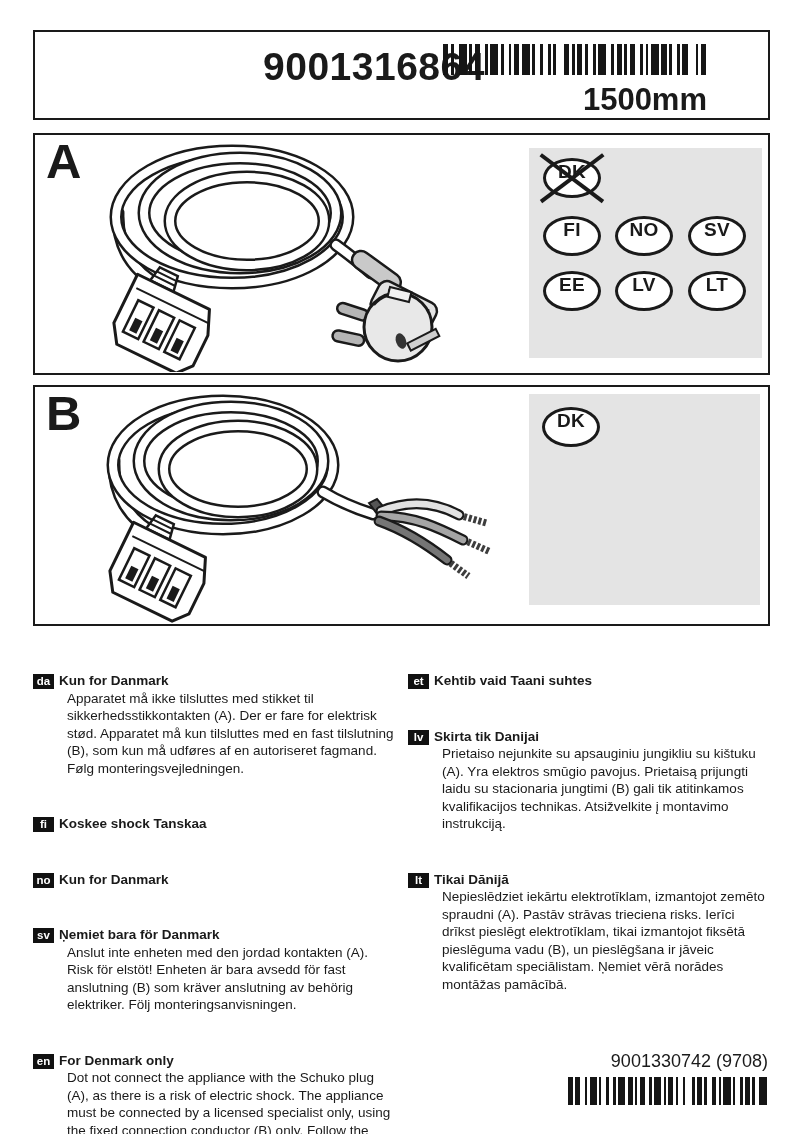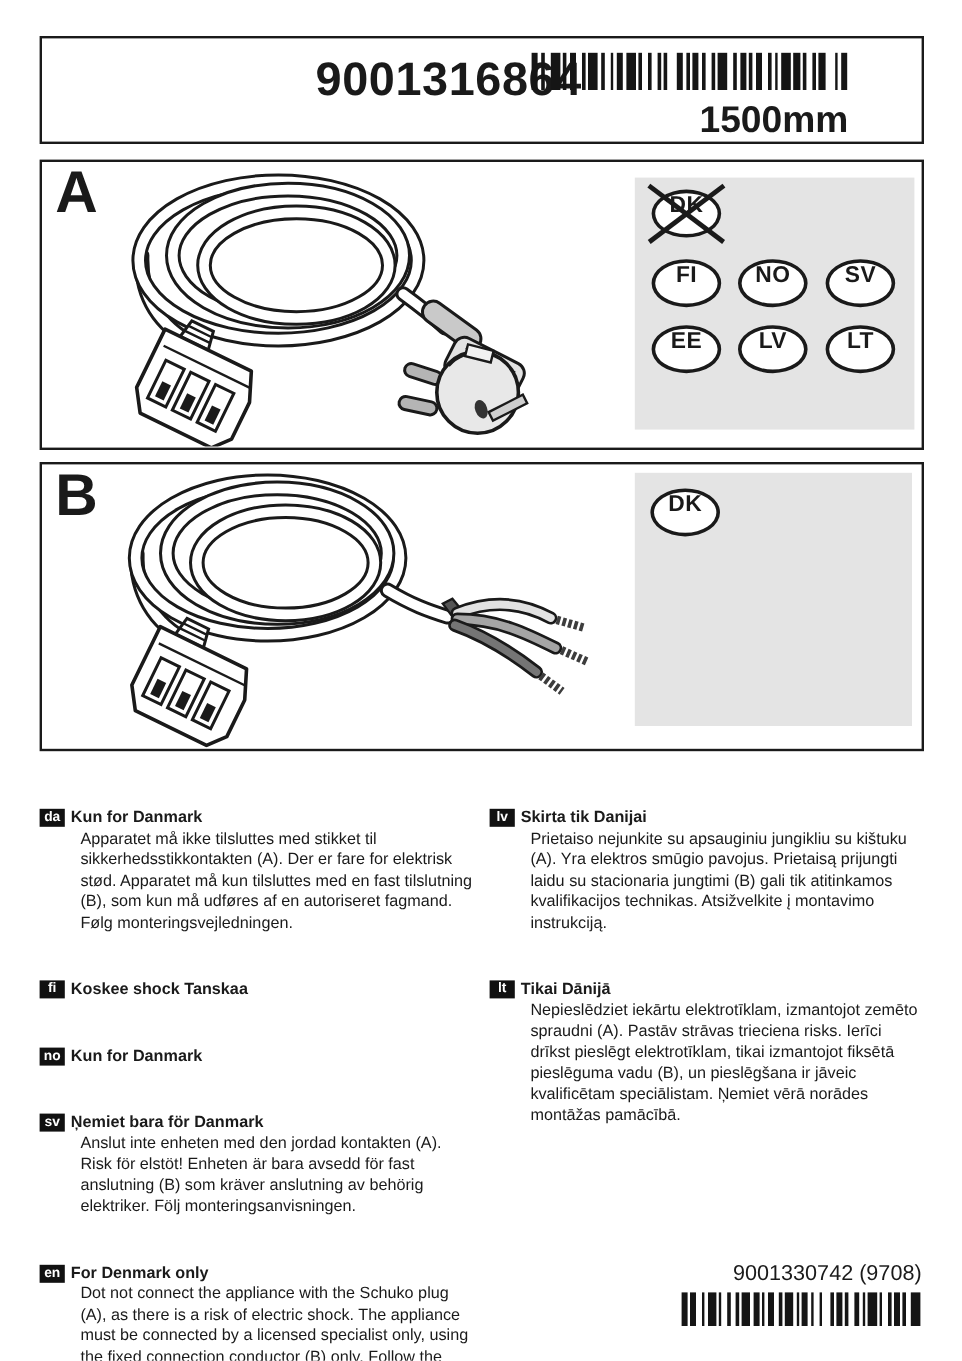--- a/index.html
+++ b/index.html
@@ -316,20 +316,24 @@
       <div class="sec-head">
         <span class="lang-badge">en</span>
         <span class="sec-title">For Denmark only</span>
       </div>
       <div class="sec-body">Dot not connect the appliance with the Schuko plug (A), as there is a risk of electric shock. The appliance must be connected by a licensed specialist only, using the fixed connection conductor (B) only. Follow the installation instructions.</div>
     </div>
   </div>
 
   <div class="col col-right">
     <div class="section">
+      <div class="sec-head">
+        <span class="lang-badge">et</span>
+        <span class="sec-title">Kehtib vaid Taani suhtes</span>
+      </div>
     </div>
     <div class="section">
       <div class="sec-head">
         <span class="lang-badge">lv</span>
         <span class="sec-title">Skirta tik Danijai</span>
       </div>
       <div class="sec-body">Prietaiso nejunkite su apsauginiu jungikliu su kištuku (A). Yra elektros smūgio pavojus. Prietaisą prijungti laidu su stacionaria jungtimi (B) gali tik atitinkamos kvalifikacijos technikas. Atsižvelkite į montavimo instrukciją.</div>
     </div>
     <div class="section">
       <div class="sec-head">

